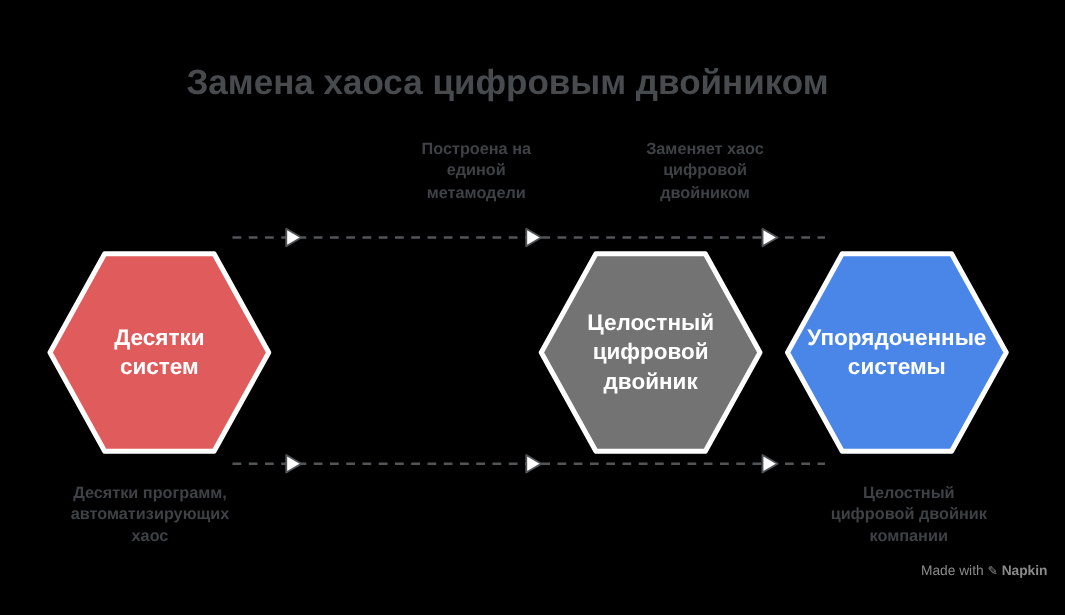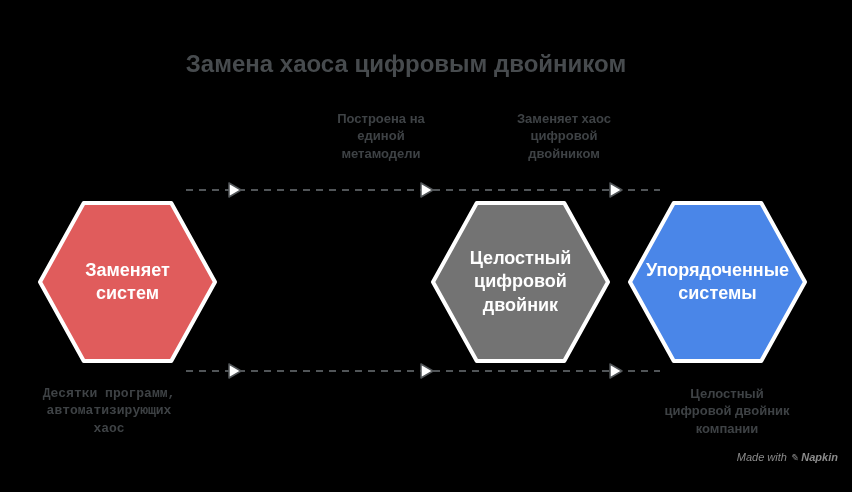--- a/index.html
+++ b/index.html
@@ -14,21 +14,21 @@
     height: 492px;
     background: #000000;
     overflow: hidden;
   }
   .title {
     position: absolute;
     top: 50px;
     left: 406px;
     transform: translateX(-50%);
     margin: 0;
-    font-size: 24px;
+    font-size: 28px;
     font-weight: bold;
     color: #474b4e;
     white-space: nowrap;
   }
   .arrows {
     position: absolute;
     left: 0;
     top: 0;
   }
   .dash {
@@ -86,21 +86,20 @@
   .ann-below { top: 385px; }
   .watermark {
     position: absolute;
     right: 14px;
     top: 451px;
     display: flex;
     align-items: center;
     gap: 3px;
     color: #8b8b8b;
     font-size: 11px;
-    font-style: italic;
   }
   .watermark .pen { font-size: 10px; }
   .watermark .brand { font-weight: bold; }
 </style>
 </head>
 <body>
 
 <div class="canvas">
 
   <h1 class="title">Замена хаоса цифровым двойником</h1>
@@ -117,21 +116,21 @@
       <polygon class="ah" points="229,364 229,378 241,371"></polygon>
       <polygon class="ah" points="421,364 421,378 433,371"></polygon>
       <polygon class="ah" points="610,364 610,378 622,371"></polygon>
     </g>
   </svg>
 
   <div class="hex" style="left:40px; top:203px;">
     <svg width="185" height="168" viewBox="-5 -5 185 168">
       <polygon class="hex-shape" points="43.75,0 131.25,0 175,79 131.25,158 43.75,158 0,79" fill="#e05c5c"></polygon>
     </svg>
-    <div class="hex-label">Заменяет
+    <div class="hex-label">Десятки
 систем</div>
   </div>
 
 
   <div class="hex" style="left:433px; top:203px;">
     <svg width="185" height="168" viewBox="-5 -5 185 168">
       <polygon class="hex-shape" points="43.75,0 131.25,0 175,79 131.25,158 43.75,158 0,79" fill="#737373"></polygon>
     </svg>
     <div class="hex-label">Целостный
 цифровой
@@ -139,21 +138,21 @@
   </div>
 
   <div class="hex" style="left:630px; top:203px;">
     <svg width="185" height="168" viewBox="-5 -5 185 168">
       <polygon class="hex-shape" points="43.75,0 131.25,0 175,79 131.25,158 43.75,158 0,79" fill="#4a86e8"></polygon>
     </svg>
     <div class="hex-label">Упорядоченные
 системы</div>
   </div>
 
-  <div class="annotation ann-below" style="left:109px;font-family:Liberation Mono, monospace;">Десятки программ,
+  <div class="annotation ann-below" style="left:120px;">Десятки программ,
 автоматизирующих
 хаос</div>
   <div class="annotation ann-above" style="left:345px;">Построена на
 единой
 метамодели</div>
   <div class="annotation ann-above" style="left:528px;">Заменяет хаос
 цифровой
 двойником</div>
   <div class="annotation ann-below" style="left:727px;">Целостный
 цифровой двойник

